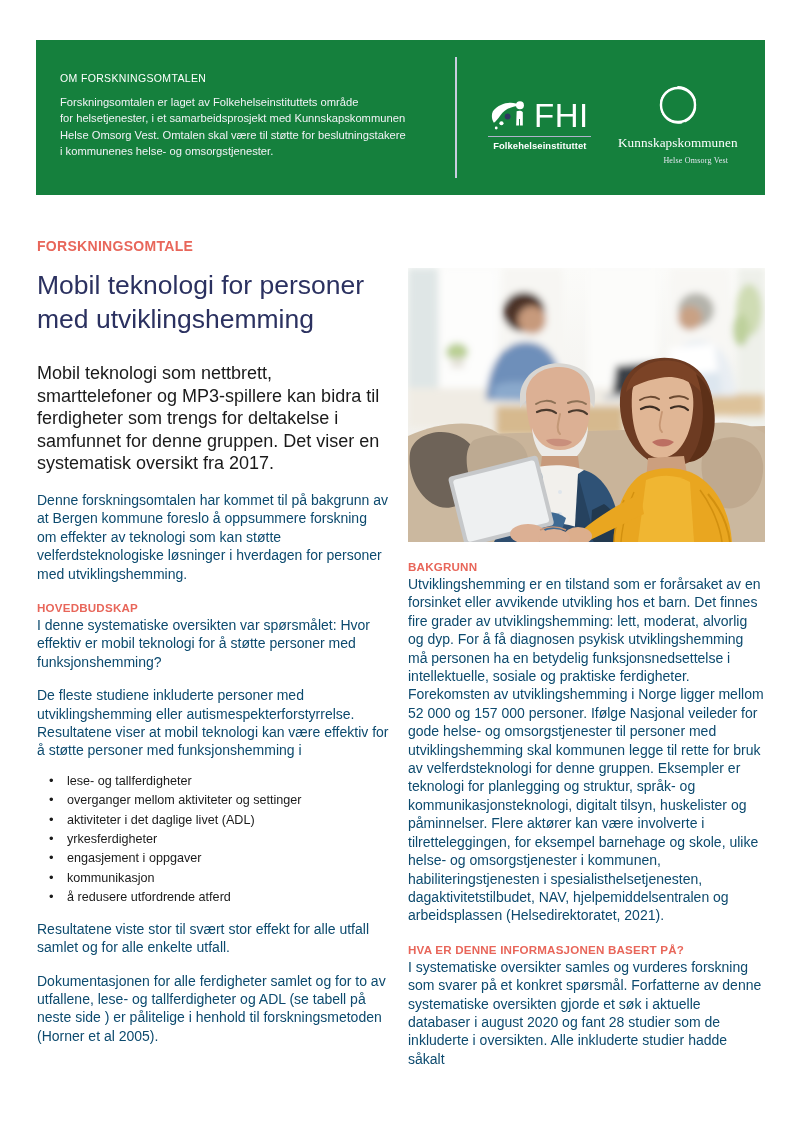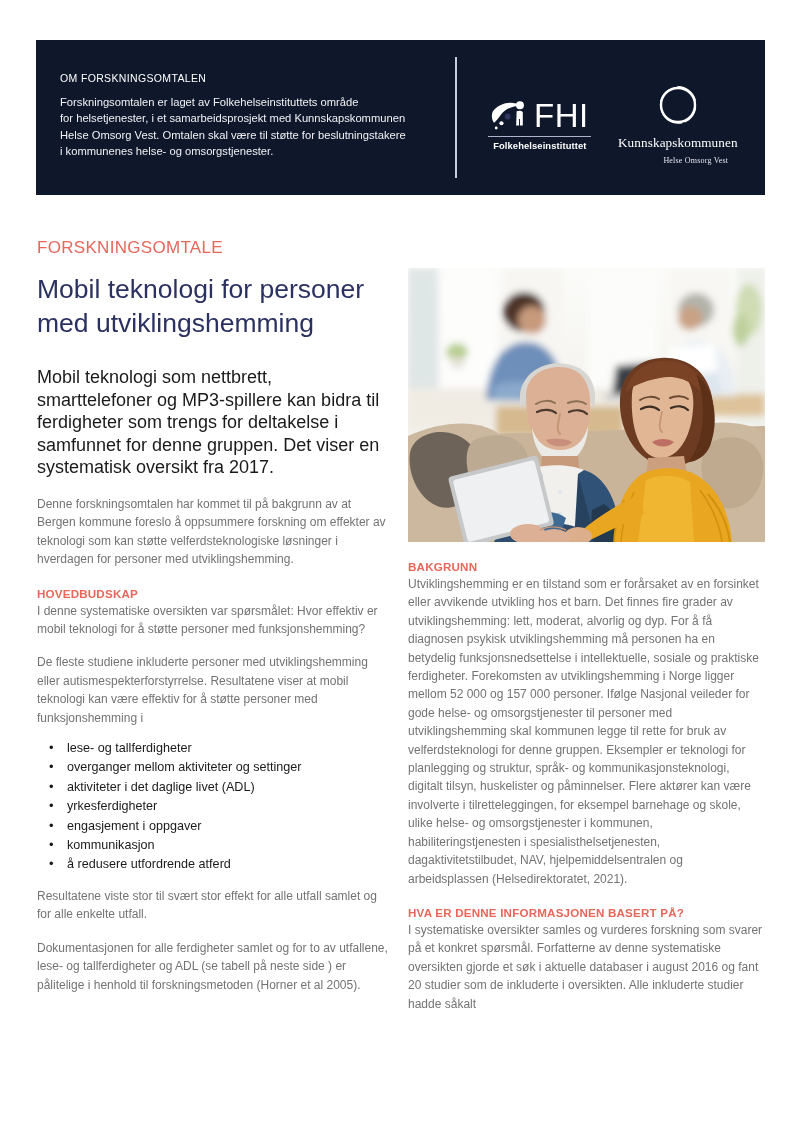--- a/index.html
+++ b/index.html
@@ -17,21 +17,21 @@
     overflow: hidden;
   }
 
   
   .header-band {
     position: absolute;
     left: 36px;
     top: 40px;
     width: 729px;
     height: 155px;
-    background: #0f172a;
+    background: #15803d;
     display: flex;
     align-items: stretch;
   }
   .header-text-wrap {
     width: 419px;
     padding: 30px 0 0 24px;
     color: #ffffff;
   }
   .header-kicker {
     font-size: 10.5px;
@@ -129,43 +129,43 @@
   }
   .col-right {
     position: absolute;
     left: 408px;
     top: 268px;
     width: 357px;
   }
 
   .kicker {
     color: #e8665a;
-    font-size: 17px;
-    font-weight: normal;
+    font-size: 14px;
+    font-weight: bold;
     letter-spacing: 0.3px;
     margin-bottom: 14px;
   }
   .doc-title {
     color: #2b3160;
     font-size: 26.5px;
     font-weight: 400;
     line-height: 34px;
     margin-bottom: 26px;
   }
   .lead {
     font-size: 18px;
     font-weight: normal;
     line-height: 22.6px;
     color: #1a1a1a;
     margin-bottom: 16px;
   }
   .body-text {
-    font-size: 12px;
+    font-size: 14px;
     line-height: 18.4px;
-    color: #737373;
+    color: #0c4a6e;
   }
   .section-head {
     color: #e8665a;
     font-size: 11.6px;
     font-weight: bold;
     letter-spacing: 0.2px;
     margin-top: 18px;
     margin-bottom: 2px;
   }
   .gap { height: 15px; }
@@ -426,17 +426,17 @@
         <ellipse cx="120" cy="266" rx="18" ry="10" fill="#dcb094"></ellipse>
         <ellipse cx="146" cy="270" rx="16" ry="9" fill="#dcb094"></ellipse>
         <path d="M132 262 C140 258 150 258 158 262" stroke="#c59476" stroke-width="1.6" fill="none"></path>
       </svg>
     </div>
 
     <div class="section-head">BAKGRUNN</div>
     <p class="body-text">Utviklingshemming er en tilstand som er forårsaket av en forsinket eller avvikende utvikling hos et barn. Det finnes fire grader av utviklingshemming: lett, moderat, alvorlig og dyp. For å få diagnosen psykisk utviklingshemming må personen ha en betydelig funksjonsnedsettelse i intellektuelle, sosiale og praktiske ferdigheter. Forekomsten av utviklingshemming i Norge ligger mellom 52 000 og 157 000 personer. Ifølge Nasjonal veileder for gode helse- og omsorgstjenester til personer med utviklingshemming skal kommunen legge til rette for bruk av velferdsteknologi for denne gruppen. Eksempler er teknologi for planlegging og struktur, språk- og kommunikasjonsteknologi, digitalt tilsyn, huskelister og påminnelser. Flere aktører kan være involverte i tilretteleggingen, for eksempel barnehage og skole, ulike helse- og omsorgstjenester i kommunen, habiliteringstjenesten i spesialisthelsetjenesten, dagaktivitetstilbudet, NAV, hjelpemiddelsentralen og arbeidsplassen (Helsedirektoratet, 2021).</p>
 
     <div class="section-head">HVA ER DENNE INFORMASJONEN BASERT PÅ?</div>
-    <p class="body-text">I systematiske oversikter samles og vurderes forskning som svarer på et konkret spørsmål. Forfatterne av denne systematiske oversikten gjorde et søk i aktuelle databaser i august 2016 og fant 20 studier som de inkluderte i oversikten. Alle inkluderte studier hadde såkalt</p>
+    <p class="body-text">I systematiske oversikter samles og vurderes forskning som svarer på et konkret spørsmål. Forfatterne av denne systematiske oversikten gjorde et søk i aktuelle databaser i august 2020 og fant 28 studier som de inkluderte i oversikten. Alle inkluderte studier hadde såkalt</p>
 
   </div>
 
 </div>
 
 </body></html>

